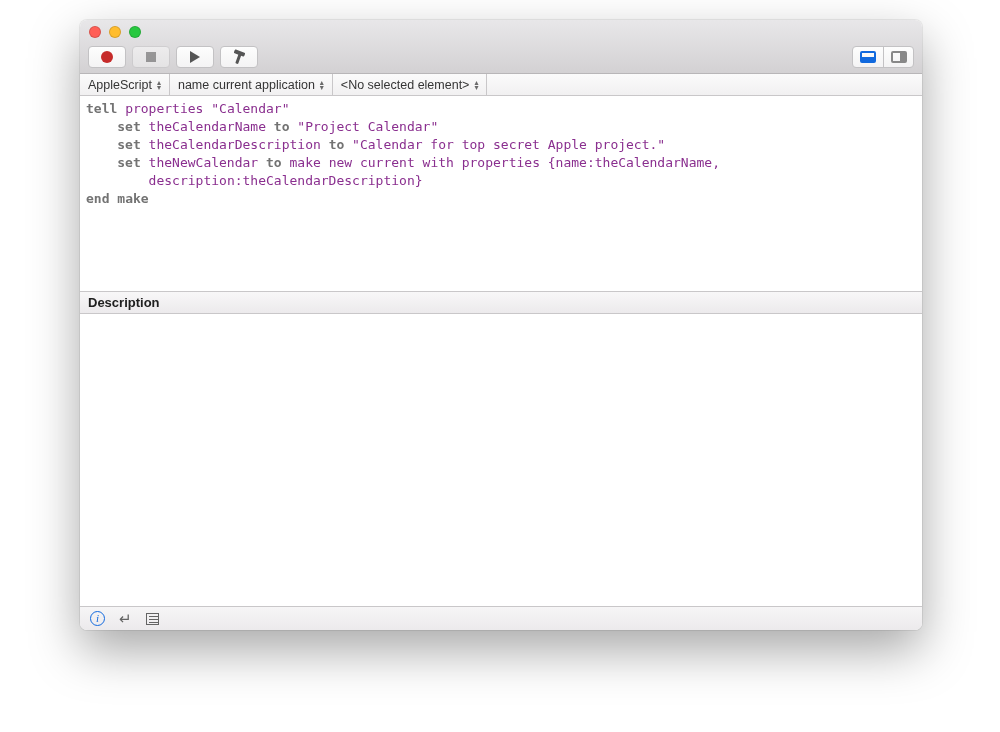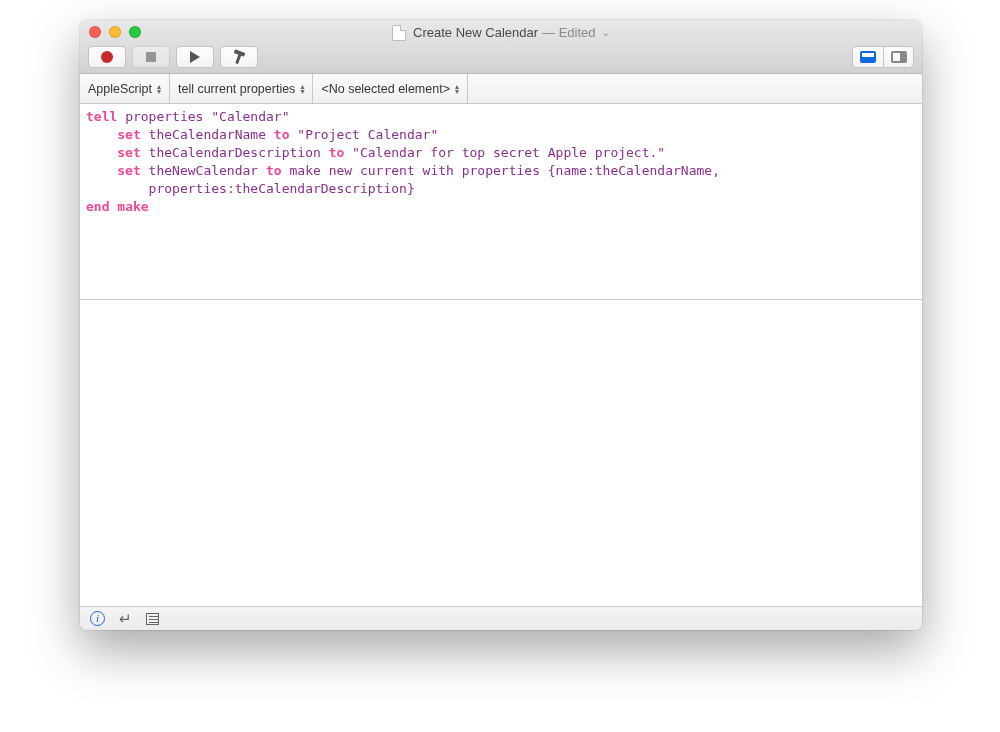--- a/index.html
+++ b/index.html
@@ -119,21 +119,21 @@
   .seg > div { width:30px; display:flex; align-items:center; justify-content:center; }
   .seg > div + div { border-left:1px solid #c3c2c4;}
   .panel-icon { width:16px; height:12px; border:2px solid #888; border-radius:2px; position:relative;}
   .panel-icon.bottom::after{content:"";position:absolute;left:0;right:0;bottom:0;height:4px;background:#888;}
   .panel-icon.right::after{content:"";position:absolute;top:0;bottom:0;right:0;width:5px;background:#888;}
   .panel-icon.active { border-color:#1169de; }
   .panel-icon.active.bottom::after{ background:#1169de; }
 
   
   .navbar {
-    height: 30px;
+    height: 22px;
     background: linear-gradient(#fbfbfb,#f1f0f1);
     border-bottom: 1px solid #c9c7c9;
     display:flex; align-items:stretch;
     font-size: 12.5px;
   }
   .navitem {
     display:flex; align-items:center; padding:0 8px;
     border-right:1px solid #c9c7c9;
     color:#353535;
     gap:5px;
@@ -149,21 +149,21 @@
     background:#fff;
     padding: 4px 6px 2px 6px;
     font-family: Menlo, Consolas, monospace;
     font-size: 13px;
     line-height: 18px;
     color: #8a2f8f;
     white-space: pre;
     overflow:hidden;
     border-bottom: 1px solid #c9c7c9;
   }
-  .kw { color:#ec4899; font-weight:600; }
+  .kw { color:#737373; font-weight:600; }
   .indent4  { padding-left: 4ch; display:inline-block; }
   .indent8  { padding-left: 8ch; display:inline-block; }
 
   
   .desc-header {
     height: 22px;
     background: linear-gradient(#f8f7f8,#eceaec);
     border-bottom:1px solid #c9c7c9;
     display:flex; align-items:center;
     padding:0 8px;
@@ -197,26 +197,20 @@
 <body>
 
 <div class="window">
 
   <div class="titlebar">
     <div class="traffic-lights">
       <div class="traffic-light tl-close"></div>
       <div class="traffic-light tl-min"></div>
       <div class="traffic-light tl-zoom"></div>
     </div>
-    <div class="title-row">
-      <span class="doc-icon"></span>
-      <span>Create New Calendar</span>
-      <span class="edited"> — Edited</span>
-      <span class="title-chevron">⌄</span>
-    </div>
 
     <div class="toolbar">
       <div class="btn-group">
         <div class="btn">
             <div class="rec-dot"></div>
           </div>
         <div class="btn disabled">
             <div class="stop-sq"></div>
           </div>
         <div class="btn">
@@ -240,42 +234,45 @@
 
   <div class="navbar">
     <div class="navitem">
       <span>AppleScript</span>
       <span class="updown">
           <span>▴</span>
           <span>▾</span>
         </span>
     </div>
     <div class="navitem">
-      <span>tell current properties</span>
+      <span>name current application</span>
       <span class="updown">
           <span>▴</span>
           <span>▾</span>
         </span>
     </div>
     <div class="navitem">
       <span>&lt;No selected element&gt;</span>
       <span class="updown">
           <span>▴</span>
           <span>▾</span>
         </span>
     </div>
   </div>
 
   <div class="editor"><span class="kw">tell</span><span> properties </span><span>"Calendar"</span>
 <span class="indent4"><span class="kw">set</span><span> theCalendarName </span><span class="kw">to</span><span> "Project Calendar"</span></span>
 <span class="indent4"><span class="kw">set</span><span> theCalendarDescription </span><span class="kw">to</span><span> "Calendar for top secret Apple project."</span></span>
 <span class="indent4"><span class="kw">set</span><span> theNewCalendar </span><span class="kw">to</span><span> make new current with properties {name:theCalendarName,</span></span>
-<span class="indent8"><span>properties:theCalendarDescription}</span></span>
+<span class="indent8"><span>description:theCalendarDescription}</span></span>
 <span class="kw">end make</span></div>
 
+  <div class="desc-header">
+    <span>Description</span>
+  </div>
   <div class="desc-body"></div>
 
   <div class="footer">
     <div class="info-icon">i</div>
     <div class="return-icon">↵</div>
     <div class="list-icon"></div>
   </div>
 
 </div>
 

